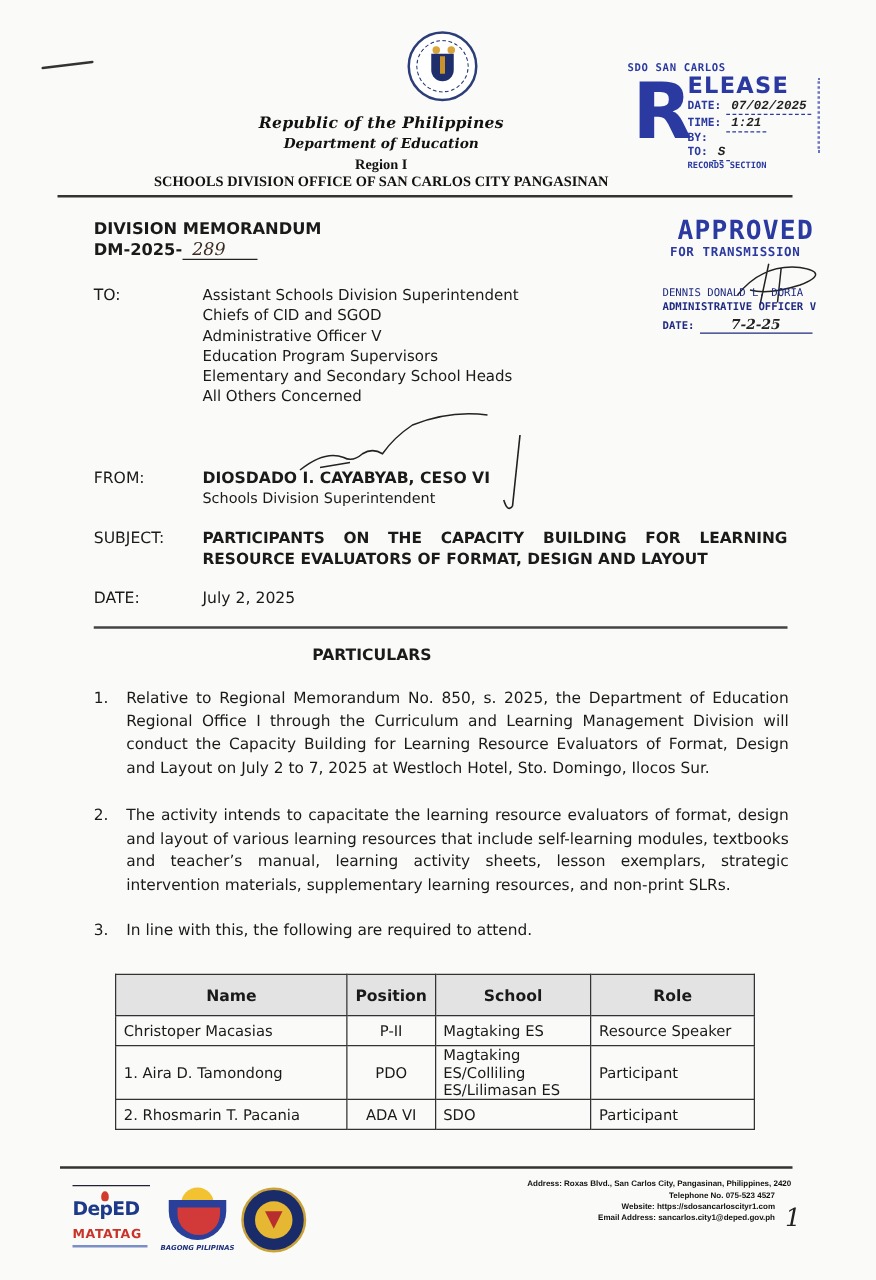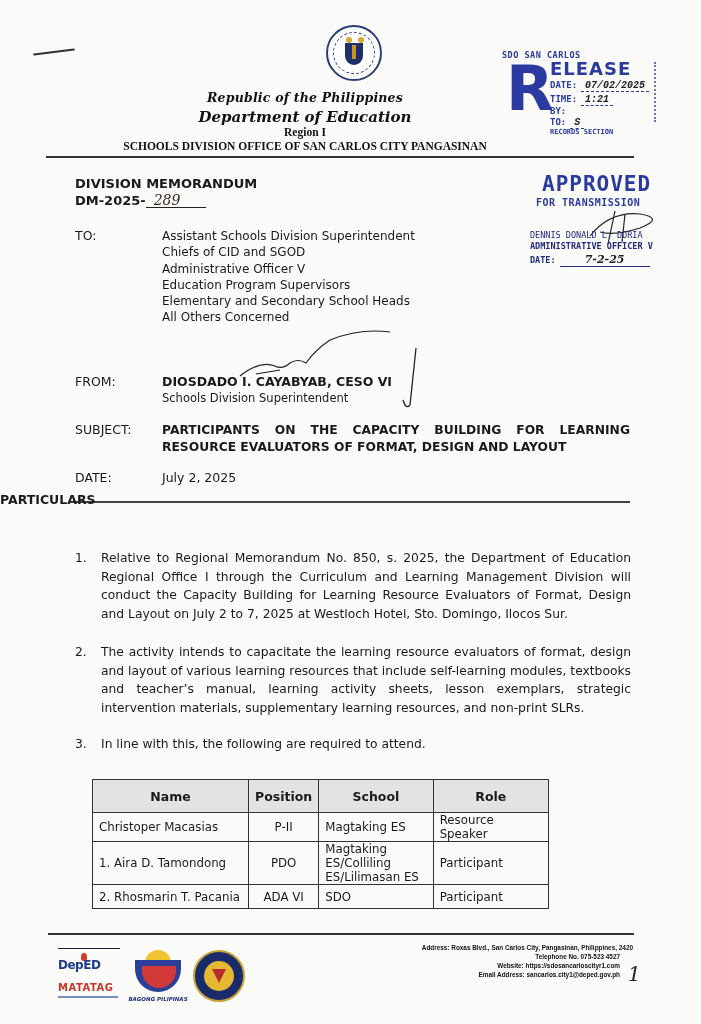--- a/index.html
+++ b/index.html
@@ -12,21 +12,21 @@
   
   .seal { position: absolute; left: 326px; top: 25px; width: 56px; height: 56px; border-radius: 50%; border: 2px solid #2c3e7a; background: #fff; }
   .seal .ring { position: absolute; left: 5px; top: 5px; width: 42px; height: 42px; border-radius: 50%; border: 1px dashed #2c3e7a; }
   .seal .shield { position: absolute; left: 17px; top: 16px; width: 18px; height: 22px; background: #1e2f6b; border-radius: 0 0 9px 9px; }
   .seal .torch { position: absolute; left: 24px; top: 18px; width: 4px; height: 14px; background: #c9932c; }
   .seal .star-l, .seal .star-r { position: absolute; top: 10px; width: 6px; height: 6px; background: #d9a53a; border-radius: 50%; }
   .seal .star-l { left: 18px; } .seal .star-r { left: 30px; }
 
   .hdr-line { position: absolute; left: 0; width: 610px; text-align: center; font-family: "DejaVu Serif", serif; font-weight: bold; color: #111; }
   .hdr-republic { top: 90px; font-size: 12.5px; letter-spacing: 0.2px; font-style: italic; }
-  .hdr-deped { top: 108px; font-size: 15px; font-style: italic; }
+  .hdr-deped { top: 108px; font-size: 11px; font-style: italic; }
   .hdr-region { top: 126px; font-size: 11.5px; font-family: "Liberation Serif", serif; }
   .hdr-office { top: 140px; font-size: 11.5px; font-family: "Liberation Serif", serif; }
   .hdr-rule { position: absolute; left: 46px; top: 156px; width: 588px; height: 2px; background: #333; }
 
   
   .stamp-received { position: absolute; left: 494px; top: 50px; width: 180px; height: 92px; color: #2b3aa0; font-family: "DejaVu Sans Mono", monospace; }
   .stamp-received .top { position: absolute; left: 8px; top: 0; font-size: 8.5px; font-weight: bold; letter-spacing: 0.5px; }
   .stamp-received .big-r { position: absolute; left: 12px; top: 8px; font-size: 62px; font-weight: bold; line-height: 1; font-family: "DejaVu Sans", sans-serif; }
   .stamp-received .released { position: absolute; left: 56px; top: 8px; font-size: 18px; font-weight: bold; font-family: "DejaVu Sans", sans-serif; letter-spacing: 1px; }
   .stamp-received .row { position: absolute; left: 56px; font-size: 9px; font-weight: bold; }
@@ -58,42 +58,42 @@
   .to-list { position: absolute; left: 162px; top: 228px; font-size: 12px; line-height: 16.3px; list-style: none; }
   .from-name { position: absolute; left: 162px; top: 374px; font-size: 12.5px; font-weight: bold; }
   .from-title { position: absolute; left: 162px; top: 391px; font-size: 11.5px; }
   .sig-svg { position: absolute; left: 220px; top: 330px; width: 220px; height: 110px; pointer-events: none; }
   .subject { position: absolute; left: 162px; top: 422px; width: 468px; font-size: 12.3px; font-weight: bold; line-height: 17px; text-align: justify; text-align-last: left; }
   .subject .l1 { display: block; text-align: justify; text-align-last: justify; }
   .date-val { position: absolute; left: 162px; top: 470px; font-size: 12.5px; }
 
   .mid-rule { position: absolute; left: 75px; top: 501px; width: 555px; height: 2px; background: #444; }
 
-  .particulars { position: absolute; left: 0; width: 595px; top: 492px; font-size: 12.5px; font-weight: bold; }
+  .particulars { position: absolute; left: 0; width: 595px; top: 516px; text-align: center; font-size: 12.5px; font-weight: bold; }
 
   .para { position: absolute; left: 101px; width: 530px; font-size: 12.3px; line-height: 18.6px; text-align: justify; }
   .para .num { position: absolute; left: -26px; top: 0; }
   .p1 { top: 549px; }
   .p2 { top: 643px; }
   .p3 { top: 735px; }
 
-  table.att { position: absolute; left: 92px; top: 779px; width: 457px; border-collapse: collapse; font-size: 11.8px; }
+  table.att { position: absolute; left: 92px; top: 779px; width: 512px; border-collapse: collapse; font-size: 11.8px; }
   table.att th, table.att td { border: 1px solid #333; padding: 0 6px; vertical-align: middle; }
   table.att th { background: #e3e3e3; font-weight: bold; text-align: center; height: 33px; font-size: 12.5px; }
   table.att td { height: 24px; line-height: 14px; }
   table.att td.c { text-align: center; }
   table.att tr.tall td { height: 33px; }
   .col-name { width: 203px; } .col-pos { width: 64px; } .col-school { width: 131px; } .col-role { width: 140px; }
   .num-ind { padding-left: 9px; }
 
   .foot-rule { position: absolute; left: 48px; top: 933px; width: 586px; height: 2px; background: #333; }
 
   .logo-deped { position: absolute; left: 58px; top: 948px; width: 64px; height: 56px; }
   .logo-deped .bar { position: absolute; left: 0; top: 0; width: 62px; height: 1px; background: #223; }
-  .logo-deped .word { position: absolute; left: 0; top: 10px; font-size: 12px; font-weight: bold; color: #1d3a8a; letter-spacing: -0.5px; }
+  .logo-deped .word { position: absolute; left: 0; top: 10px; font-size: 15px; font-weight: bold; color: #1d3a8a; letter-spacing: -0.5px; }
   .logo-deped .word .ed { color: #1d3a8a; }
   .logo-deped .flame { position: absolute; left: 23px; top: 5px; width: 6px; height: 8px; background: #d23b2b; border-radius: 50% 50% 40% 40%; }
   .logo-deped .matatag { position: absolute; left: 0; top: 34px; font-size: 10px; font-weight: bold; color: #c9342a; letter-spacing: 0.5px; }
   .logo-deped .tiny { position: absolute; left: 0; top: 48px; width: 60px; height: 2px; background: #7a8fc7; }
 
   .logo-bagong { position: absolute; left: 132px; top: 950px; width: 52px; height: 58px; }
   .logo-bagong .sun { position: absolute; left: 13px; top: 0; width: 26px; height: 14px; background: #f2c230; border-radius: 13px 13px 0 0; }
   .logo-bagong .wave1 { position: absolute; left: 3px; top: 10px; width: 46px; height: 32px; border-radius: 0 0 23px 23px; background: #2a3f9a; }
   .logo-bagong .wave2 { position: absolute; left: 10px; top: 16px; width: 34px; height: 22px; border-radius: 0 0 17px 17px; background: #d23a3a; }
   .logo-bagong .label { position: absolute; left: -6px; top: 46px; width: 64px; text-align: center; font-size: 5.5px; font-weight: bold; color: #1d2f7a; font-style: italic; }

